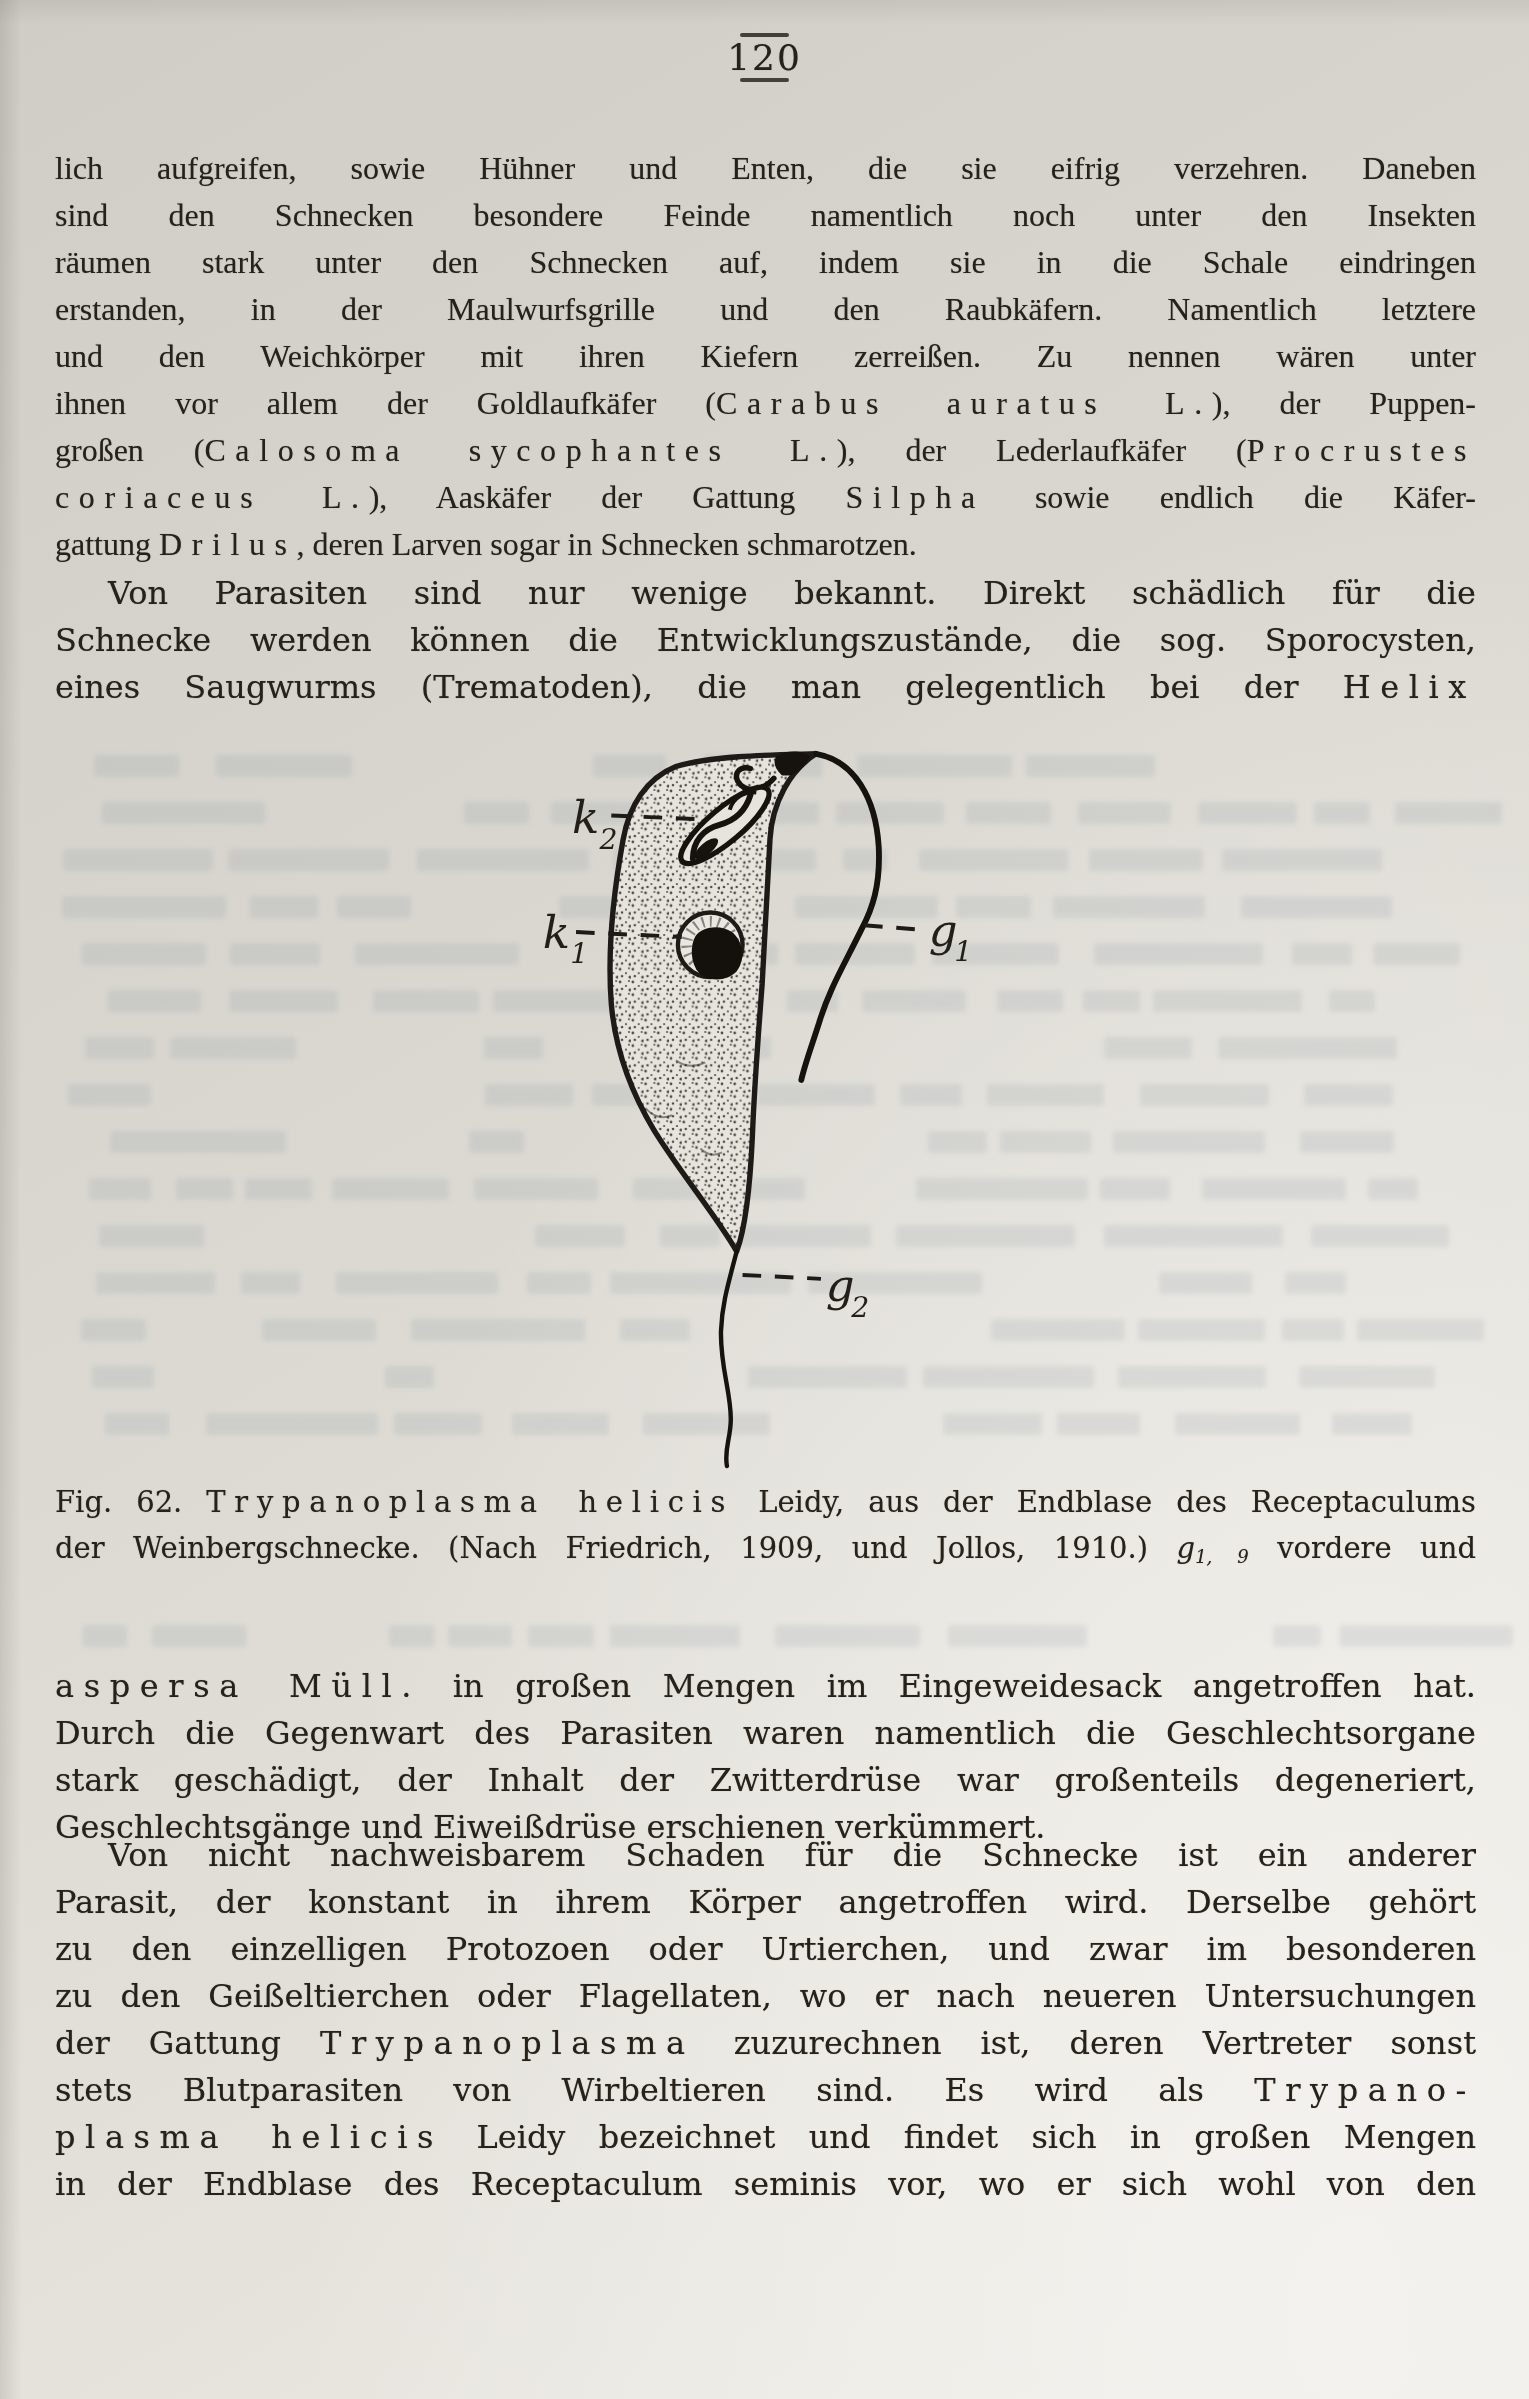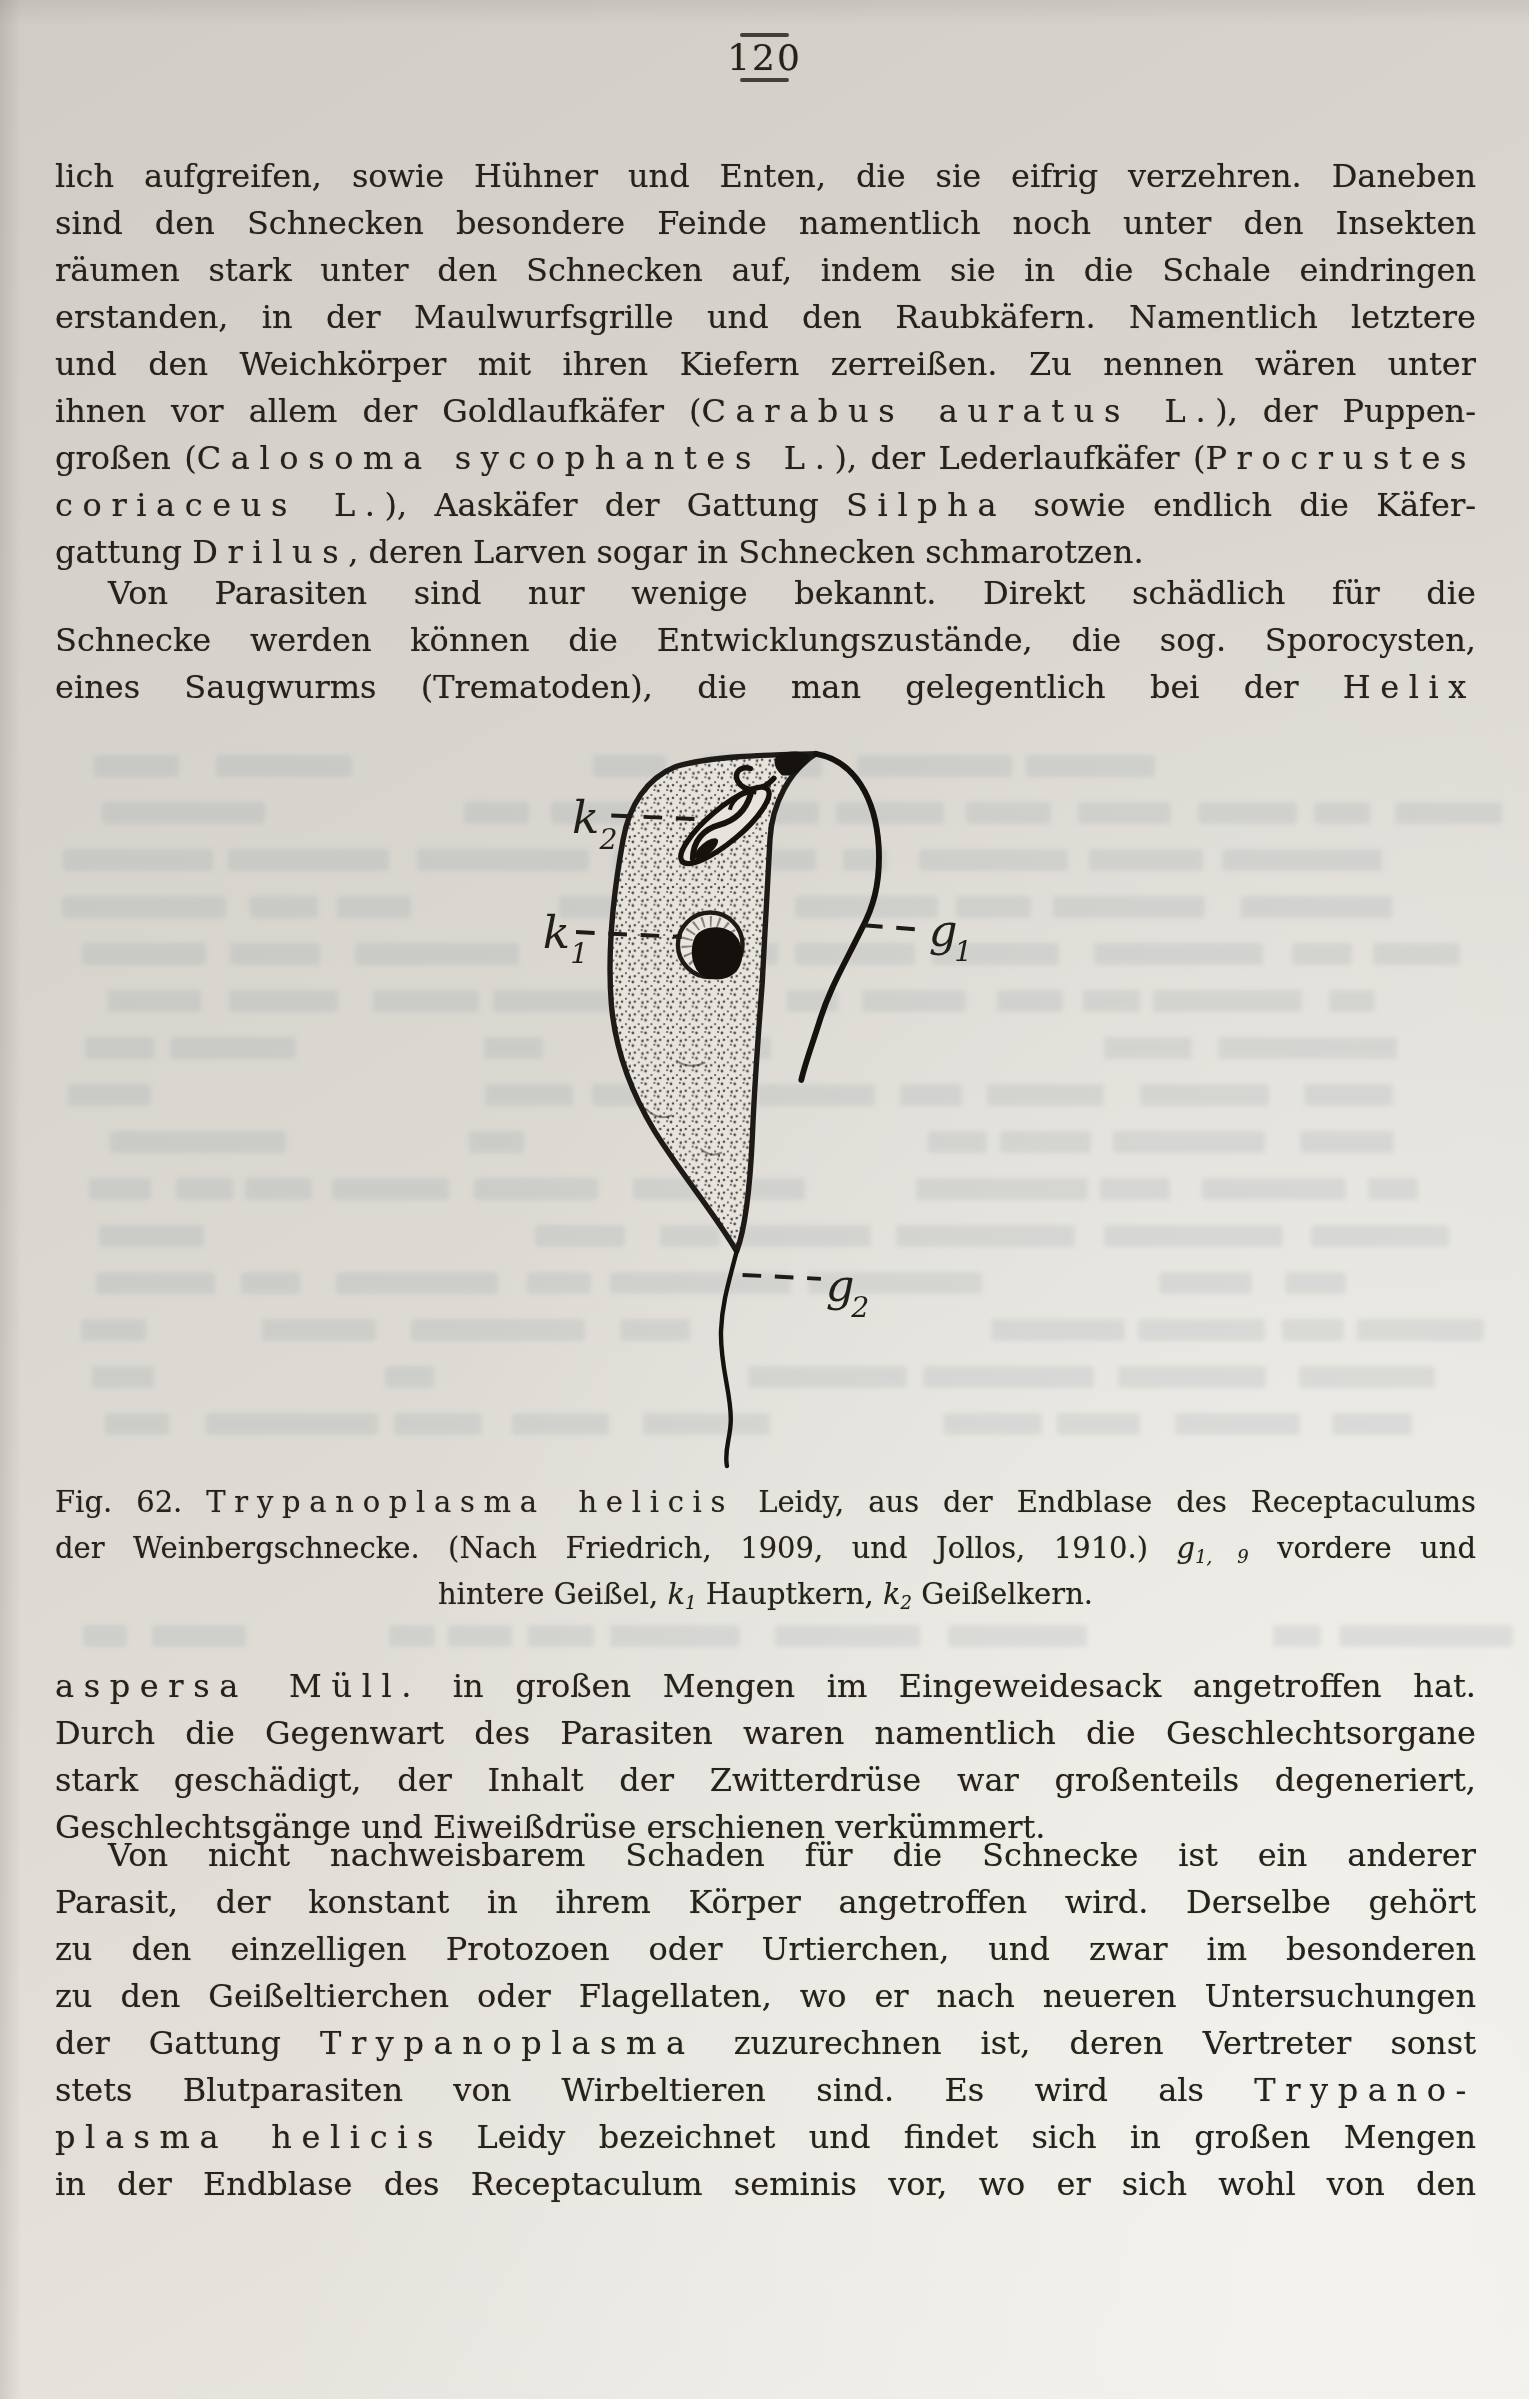--- a/index.html
+++ b/index.html
@@ -17,21 +17,21 @@
   
   .pg-header{
     position:absolute;top:33px;left:0;width:100%;
     display:flex;justify-content:center;align-items:center;
     font-size:36px;letter-spacing:2px;
   }
   .pg-dash{display:inline-block;width:49px;height:3.9px;background:#2b2620;
     margin:0 29px;border-radius:2px;opacity:.85;}
   
   .para{position:absolute;left:55px;right:53px;font-size:32px;}
-  #p1{top:153px;} #p2{top:570px;} #p3{top:1663px;} #p4{top:1832px;}
+  #p1{top:145px;font-family:Liberation Serif, serif;} #p2{top:570px;} #p3{top:1663px;} #p4{top:1832px;}
   .line{height:47px;line-height:47px;overflow:hidden;
     text-align:justify;text-shadow:0 0 1px rgba(38,33,25,.38);}
   .line.j{text-align-last:justify;}
   .line.c{text-align:center;text-align-last:center;}
   .line.ind{text-indent:53px;}
   .seg-sp{letter-spacing:.30em;}
   .seg-i{font-style:italic;}
   .seg-sub{font-style:italic;font-size:.62em;vertical-align:-0.28em;}
   
   #caption{position:absolute;left:55px;right:53px;top:1479px;font-size:29px;}
@@ -221,21 +221,20 @@
     <div class="line j"><span>zu den Geißeltierchen oder Flagellaten, wo er nach neueren Untersuchungen</span></div>
     <div class="line j"><span>der Gattung </span><span class="seg-sp">Trypanoplasma</span><span> zuzurechnen ist, deren Vertreter sonst</span></div>
     <div class="line j"><span>stets Blutparasiten von Wirbeltieren sind. Es wird als </span><span class="seg-sp">Trypano-</span></div>
     <div class="line j"><span class="seg-sp">plasma helicis</span><span> Leidy bezeichnet und findet sich in großen Mengen</span></div>
     <div class="line j"><span>in der Endblase des Receptaculum seminis vor, wo er sich wohl von den</span></div>
   </div>
 
 <div id="caption">
     <div class="line j"><span>Fig. 62. </span><span class="seg-sp">Trypanoplasma helicis</span><span> Leidy, aus der Endblase des Receptaculums</span></div>
     <div class="line j"><span>der Weinbergschnecke. (Nach Friedrich, 1909, und Jollos, 1910.) </span><span class="seg-i">g</span><span class="seg-sub">1, 9</span><span> vordere und</span></div>
-    <div class="line c"><span>hintere Geißel, </span><span class="seg-i">k</span><span class="seg-sub">1</span><span> Hauptkern, </span><span class="seg-i">k</span><span class="seg-sub">2</span><span> Geißelkern.</span></div>
   </div>
 
 <div id="figure-wrap">
 <svg width="529" height="733" viewBox="0 0 540 748">
   <defs>
     <pattern id="stip" width="13" height="13" patternUnits="userSpaceOnUse">
       <circle cx="2" cy="3" r="1.4" fill="#2a2522"></circle>
       <circle cx="8" cy="7" r="1.1" fill="#2a2522"></circle>
       <circle cx="4" cy="10" r="1.3" fill="#2a2522"></circle>
       <circle cx="11" cy="2" r="1.0" fill="#2a2522"></circle>

